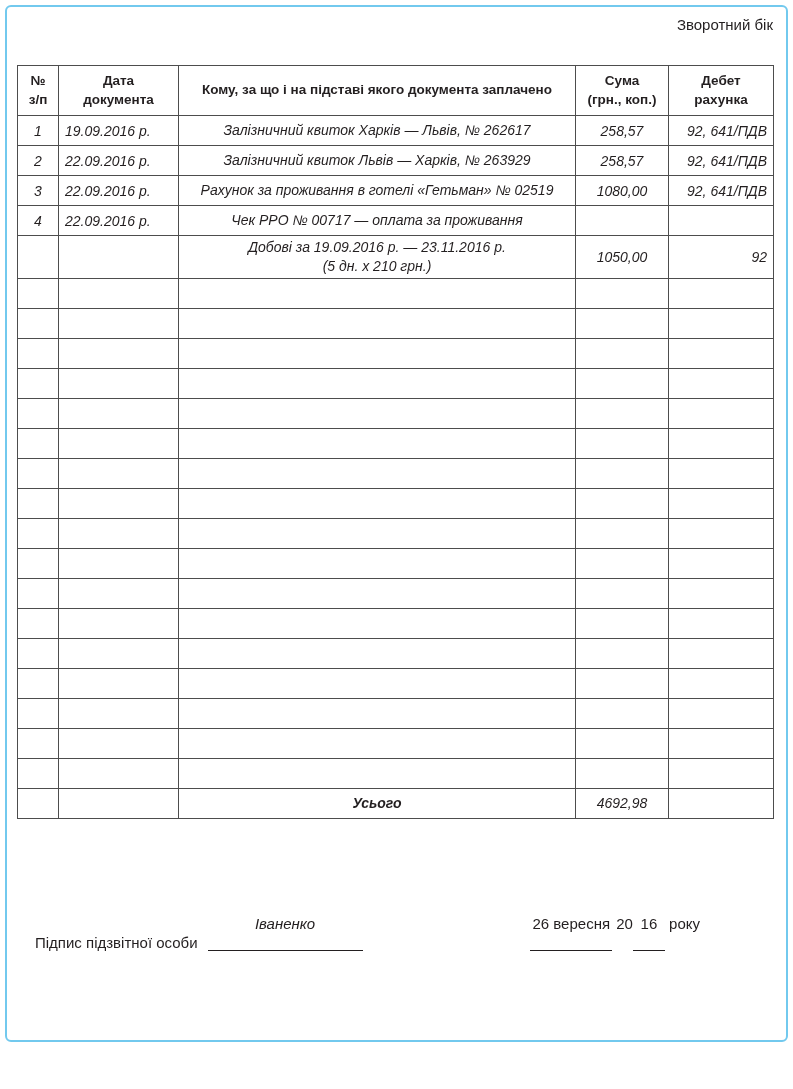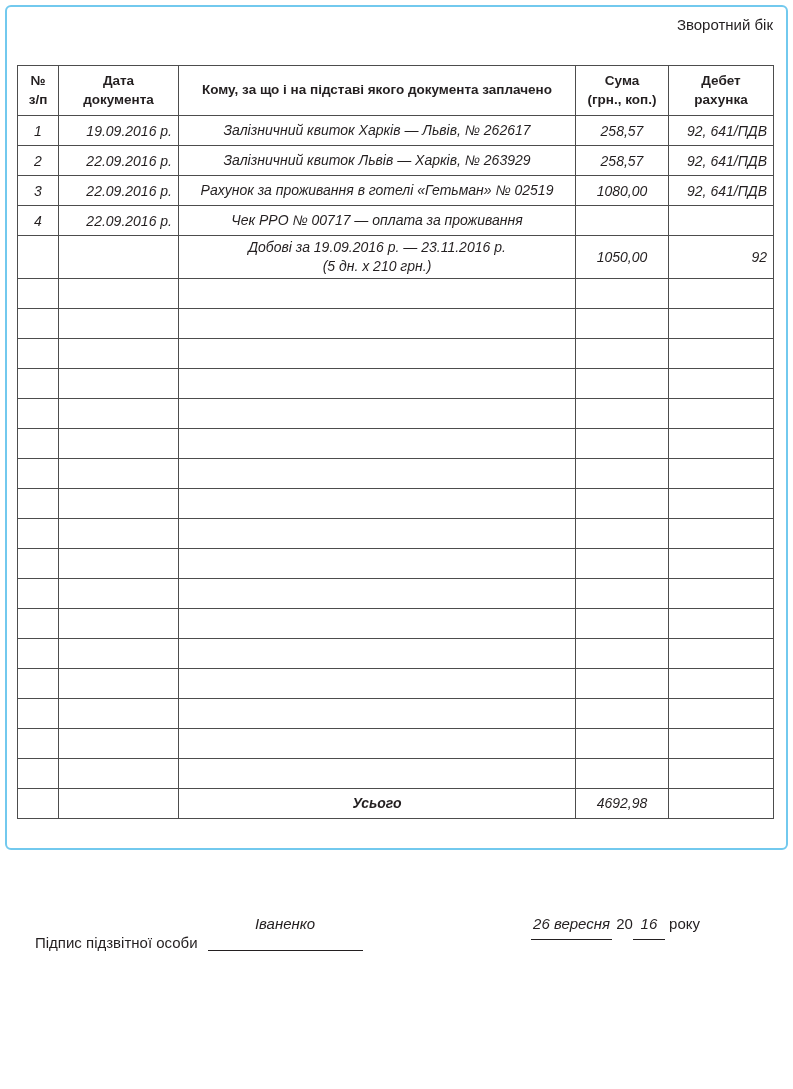--- a/index.html
+++ b/index.html
@@ -5,21 +5,21 @@
   * { margin: 0; padding: 0; box-sizing: border-box; }
   html, body { width: 793px; height: 1089px; background: #ffffff; }
   body {
     font-family: "Liberation Sans", sans-serif;
     color: #231f20;
     position: relative;
   }
   .page {
     position: absolute;
     left: 5px; top: 5px;
-    width: 783px; height: 845px;
+    width: 783px; height: 1037px;
     border: 2px solid #72c9ee;
     border-radius: 6px;
     background: #ffffff;
   }
   .corner-label {
     position: absolute;
     top: 9px;
     right: 13px;
     font-size: 15px;
     color: #231f20;
@@ -47,21 +47,21 @@
     padding: 2px 4px;
     font-style: normal;
   }
   table.report-table td {
     height: 30px;
     font-size: 14px;
     font-style: italic;
     padding: 2px 6px;
   }
   td.col-num   { text-align: center; }
-  td.col-date  { text-align: right; }
+  td.col-date  { text-align: left; }
   td.col-description {
     text-align: center;
     padding: 4px 9px;
     white-space: pre-line;
     line-height: 1.35;
   }
   td.col-sum   { text-align: center; }
   td.col-debit { text-align: right; }
   td.total-label-cell {
     text-align: center;
@@ -86,23 +86,22 @@
     width: 155px;
     margin-left: 10px;
     border-bottom: 1.5px solid #231f20;
     text-align: center;
     font-style: italic;
     padding-bottom: 18px;
   }
   .sig-right { white-space: nowrap; }
   .u-italic {
     display: inline-block;
-    font-style: italic;
     border-bottom: 1.5px solid #231f20;
-    padding: 0 2px 7px 2px;
+    padding: 0 2px 18px 2px;
     text-align: center;
   }
   .u-year { min-width: 32px; }
   .plain { font-style: normal; }
 </style>
 </head>
 <body>
 
 <div class="page">
 

